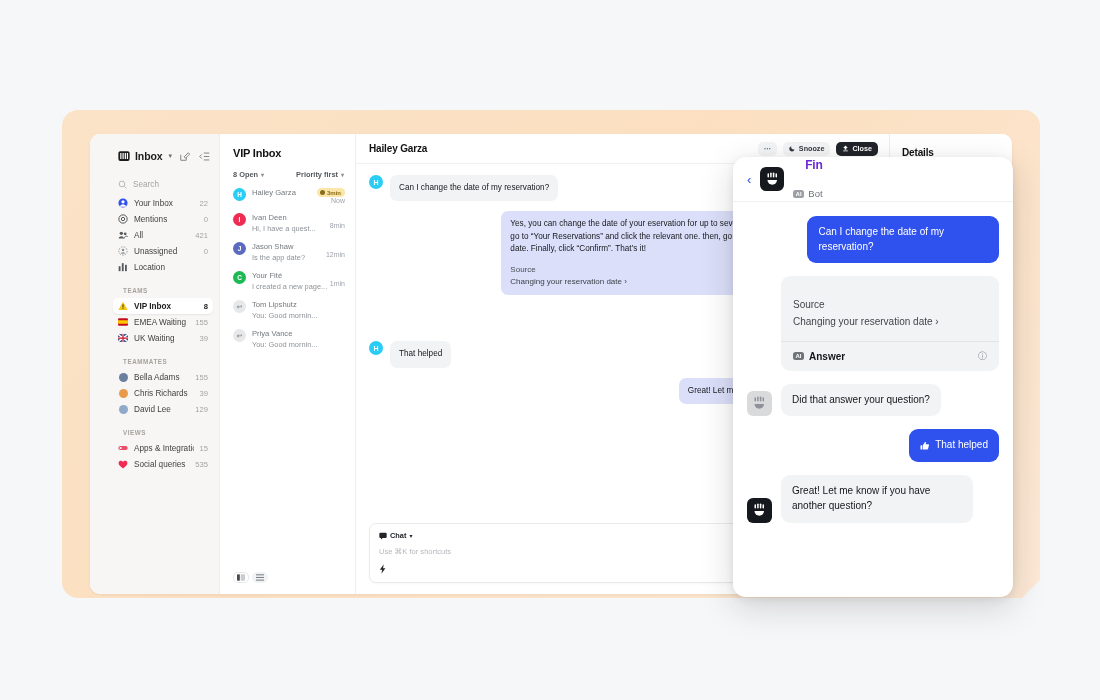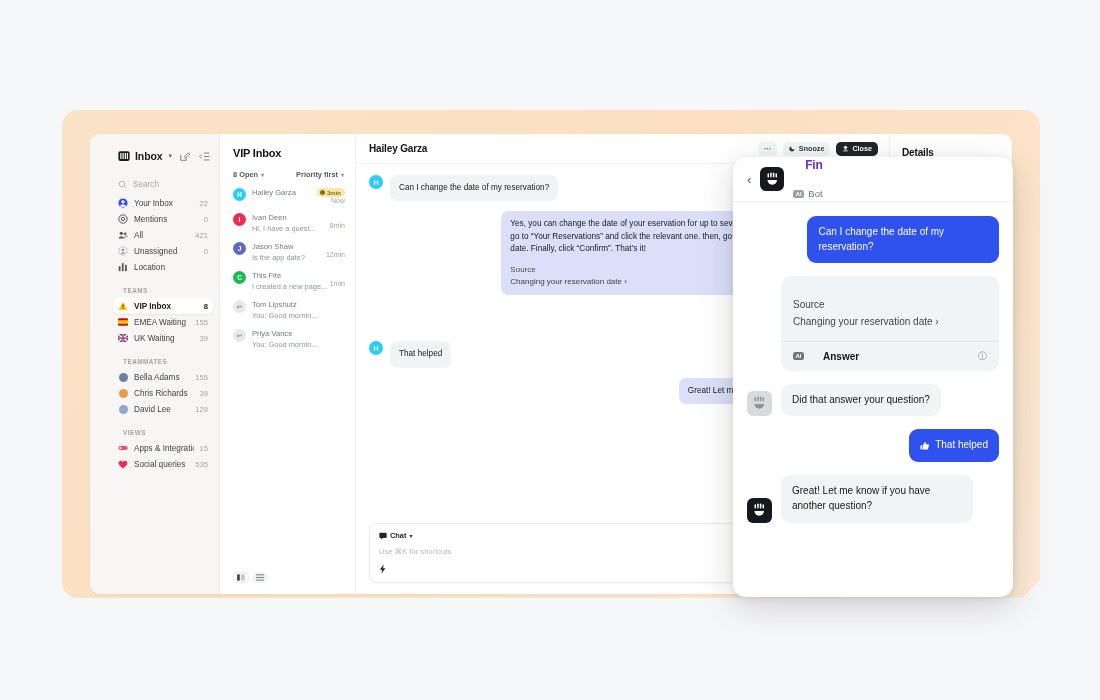--- a/index.html
+++ b/index.html
@@ -181,21 +181,21 @@
   .f-av.gray { background:#d9dadc; }
   .f-av.black { background:#15181c; }
   .f-bub { border-radius:9px; padding:9px 11px; font-size:10px; line-height:1.47; max-width:76%; }
   .f-bub.blue { background:#2f51ee; color:#fff; border-radius:9px; }
   .f-bub.gray { background:#f2f3f4; color:#14161a; }
   .f-card { background:#f2f3f4; border-radius:9px; width:100%; }
   .f-card-body { padding:11px 12px 11px 12px; font-size:10px; line-height:1.47; color:#14161a;}
   .f-card-src { font-size:10px; color:#41464d; margin-top:11px;}
   .f-card-lnk { font-size:10px; color:#41464d; margin-top:2px;}
   .f-card-foot { border-top:1px solid #e3e4e6; padding:8px 12px;
-                 display:flex; align-items:center; gap:19px; }
+                 display:flex; align-items:center; gap:5px; }
   .f-card-foot .t { font-size:10px; font-weight:700; color:#14161a; }
   .f-card-foot .i { margin-left:auto; font-size:9px; color:#8d9298; }
   .thumb-btn { display:inline-flex; align-items:center; gap:5px; }
 </style>
 </head>
 <body>
 
 <div id="frame"></div>
 
 <div id="app">
@@ -425,21 +425,21 @@
             <div class="conv-row2">
               <div class="pv" style="flex: 1 1 0%;">Is the app date?</div>
               <span class="tm">12min</span>
             </div>
           </div>
         </div>
         <div class="conv">
           <span class="av" style="background: rgb(29, 185, 84); color: rgb(255, 255, 255);">C</span>
           <div class="body">
             <div class="conv-row2">
-              <div class="nm" style="flex: 1 1 0%;">This Fité</div>
+              <div class="nm" style="flex: 1 1 0%;">Your Fité</div>
             </div>
             <div class="conv-row2">
               <div class="pv" style="flex: 1 1 0%;">I created a new page...</div>
               <span class="tm">1min</span>
             </div>
           </div>
         </div>
         <div class="conv">
           <span class="av" style="background: rgb(230, 232, 234); color: rgb(141, 146, 152);">↩</span>
           <div class="body">

